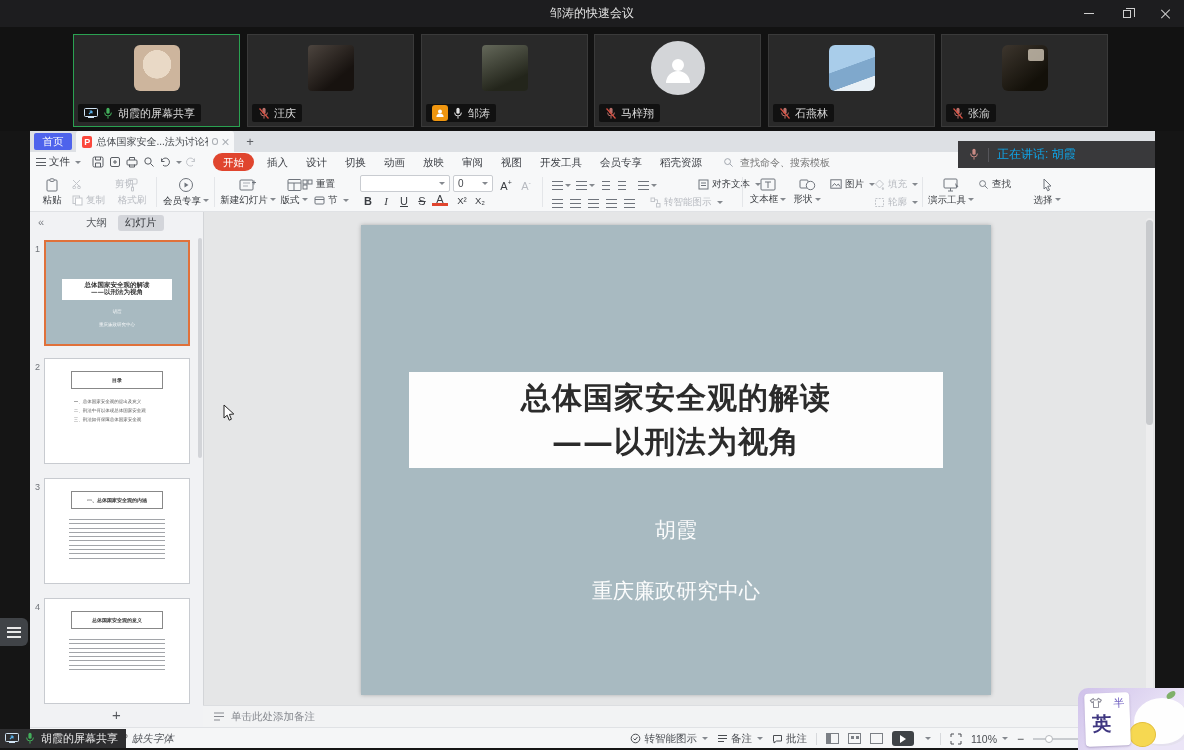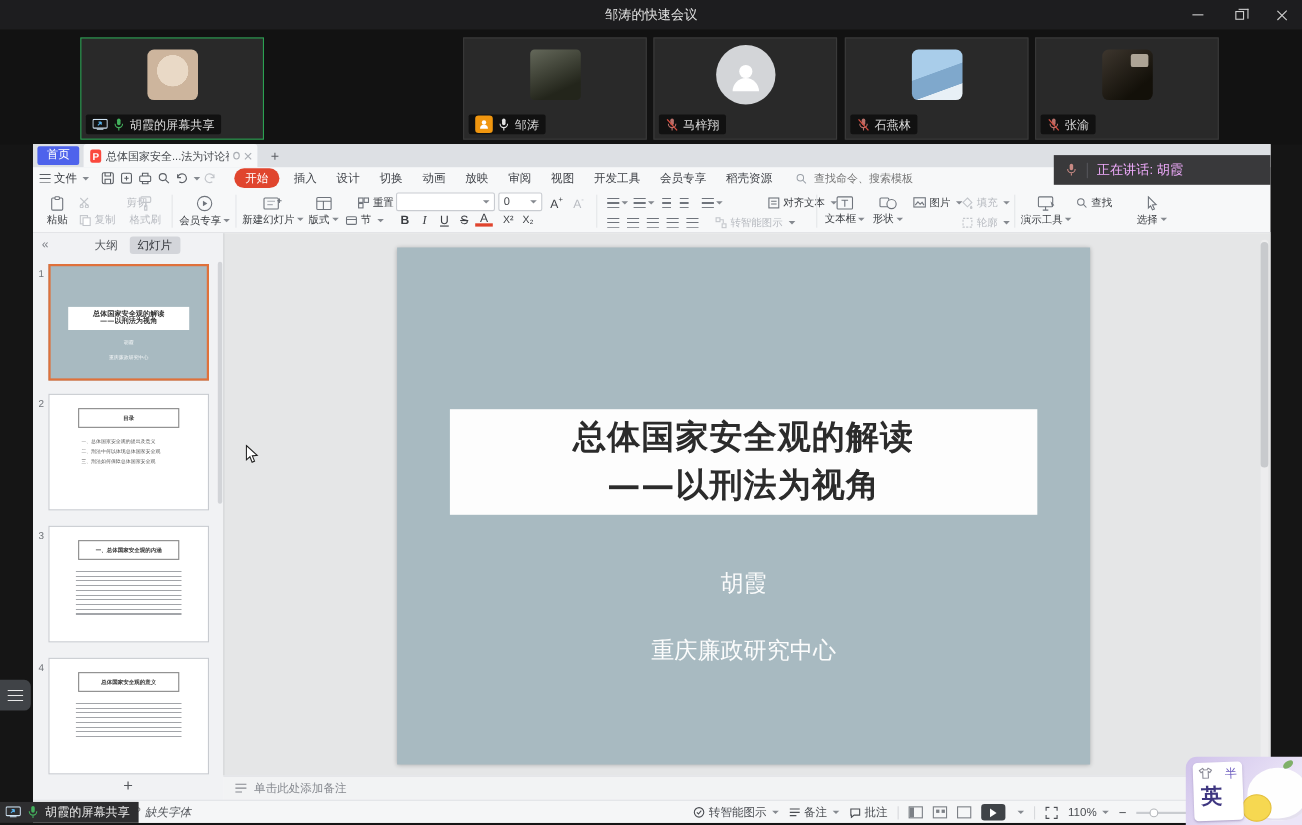--- a/index.html
+++ b/index.html
@@ -32,21 +32,21 @@
   .av5:before{content:"";position:absolute;right:4px;top:4px;width:16px;height:12px;background:#cfc5b5;opacity:.8;border-radius:2px;}
   .nbar{position:absolute;left:4px;bottom:4px;height:18px;display:flex;align-items:center;gap:4px;padding:0 6px;background:rgba(12,12,12,.82);border-radius:2px;color:#ddd;font-size:11px;white-space:nowrap;}
   .hostbadge{width:16px;height:16px;border-radius:3px;background:#f0960f;display:flex;align-items:center;justify-content:center;}
 
   
   .mic{width:12px;height:13px;display:inline-block;}
 
   
   #speakbadge{left:958px;top:141px;width:197px;height:27px;background:#39393b;display:flex;align-items:center;gap:8px;padding:0 10px;z-index:40;}
   #speakbadge .sep{width:1px;height:14px;background:#55555a;}
-  #speakbadge span{color:#f0abfc;font-size:12px;}
+  #speakbadge span{color:#0ea5e9;font-size:12px;}
 
   
   #wps{left:30px;top:131px;width:1125px;height:617px;background:#f7f8f9;}
   #tabbar{left:0;top:0;width:1125px;height:21px;background:#dde0e4;}
   #homebtn{left:4px;top:2px;width:38px;height:17px;background:#4e63ec;border-radius:2px;color:#fff;font-size:10.5px;text-align:center;line-height:17px;}
   #doctab{left:46px;top:0;width:158px;height:21px;background:#f7f8f9;border-radius:3px 3px 0 0;display:flex;align-items:center;gap:4px;padding:0 6px;}
   #doctab .picon{width:12px;height:12px;border-radius:2px;background:#fb483d;color:#fff;font-size:9px;font-weight:bold;text-align:center;line-height:12px;}
   #doctab .ttl{font-size:10px;color:#45484d;white-space:nowrap;overflow:hidden;}
   #doctab .pin{width:7px;height:7px;border:1px solid #a9adb3;border-radius:50%;}
   .xsm{position:relative;width:7px;height:7px;}
@@ -173,20 +173,32 @@
           </svg>
         <svg class="mic" viewBox="0 0 12 13">
             <rect x="4.4" y="0.8" width="3.2" height="6" rx="1.6" fill="#43b05c"></rect>
             <path d="M2.6 5.6a3.4 3.4 0 0 0 6.8 0" fill="none" stroke="#43b05c"></path>
             <path d="M6 9.4v2.2" stroke="#43b05c"></path>
           </svg>
         <span>胡霞的屏幕共享</span>
       </div>
     </div>
 
+    <div class="abs tile" style="left:247px;">
+      <div class="av av1"></div>
+      <div class="nbar">
+        <svg class="mic" viewBox="0 0 12 13">
+            <rect x="4.4" y="0.8" width="3.2" height="6" rx="1.6" fill="#b9706a"></rect>
+            <path d="M2.6 5.6a3.4 3.4 0 0 0 6.8 0" fill="none" stroke="#b9706a"></path>
+            <path d="M6 9.4v2.2" stroke="#b9706a"></path>
+            <path d="M1.5 1.5l9 10" stroke="#d94f41" stroke-width="1.2"></path>
+          </svg>
+        <span>汪庆</span>
+      </div>
+    </div>
 
     <div class="abs tile" style="left:421px;">
       <div class="av av2"></div>
       <div class="nbar">
         <span class="hostbadge">
           <svg width="10" height="10" viewBox="0 0 10 10">
               <circle cx="5" cy="3.4" r="2" fill="#fff"></circle>
               <path d="M1.4 9a3.6 3.6 0 0 1 7.2 0z" fill="#fff"></path>
             </svg>
         </span>
@@ -372,21 +384,21 @@
           </svg>
         <span class="lb"><span>新建幻灯片</span><i class="cr"></i></span>
       </div>
       <div class="rbtn" style="left:248px;width:32px;">
         <svg width="15" height="14" viewBox="0 0 15 14">
             <rect x="1" y="1.5" width="13" height="11" rx="1" fill="none" stroke="#6f747c"></rect>
             <path d="M1 5h13M7 5v7.5" stroke="#6f747c"></path>
           </svg>
         <span class="lb"><span>版式</span><i class="cr"></i></span>
       </div>
-      <div class="rsm" style="left:295px;top:4px;">
+      <div class="rsm" style="left:272px;top:4px;">
         <svg width="11" height="11" viewBox="0 0 11 11">
             <rect x="1" y="1" width="4" height="4" fill="none" stroke="#6f747c"></rect>
             <rect x="6" y="1" width="4" height="4" fill="none" stroke="#6f747c"></rect>
             <rect x="1" y="6" width="4" height="4" fill="none" stroke="#6f747c"></rect>
           </svg>
         <span>重置</span>
       </div>
       <div class="rsm" style="left:284px;top:20px;">
         <svg width="11" height="11" viewBox="0 0 11 11">
             <rect x="1" y="2" width="9" height="7" rx="1" fill="none" stroke="#6f747c"></rect>

